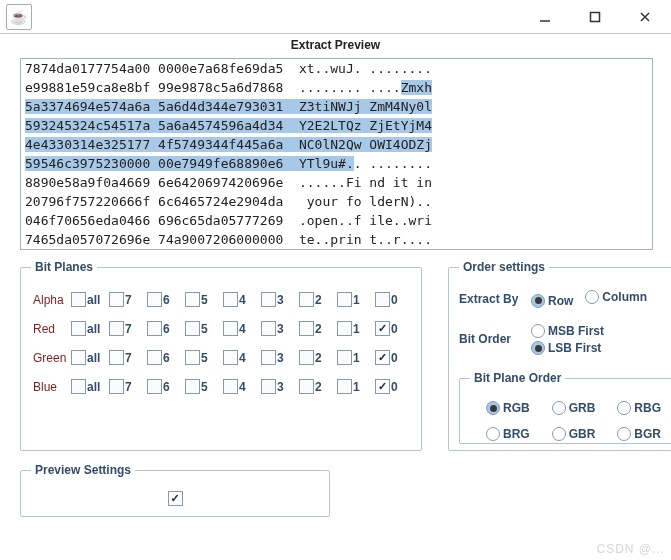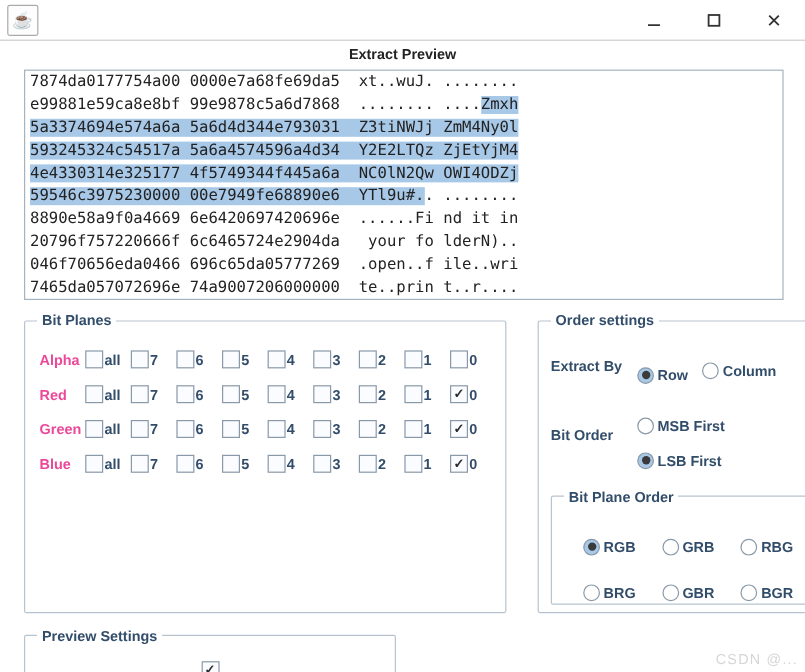--- a/index.html
+++ b/index.html
@@ -12,27 +12,27 @@
 .hdr { text-align: center; font-weight: bold; padding: 4px 0; }
 .preview { margin: 2px 18px 0 20px; border: 1px solid #a5b3c0; height: 192px; overflow: hidden; font-family: "DejaVu Sans Mono", monospace; font-size: 13px; line-height: 19px; white-space: pre; position: relative; background: #fff; }
 .sel { background: #a8c8e8; }
 .line { padding: 0 4px; }
 .settings { display: flex; gap: 26px; padding: 10px 18px 6px 20px; }
 fieldset { border: 1px solid #b7c4d0; border-radius: 2px; padding: 8px 10px 6px 10px; }
 legend { padding: 0 4px; font-weight: bold; color: #324d6a; font-size: 12px; }
 .bit-planes { flex: 0 0 398px; }
 .order-settings { flex: 1; }
 .bp-row { display: flex; align-items: center; gap: 2px; margin: 10px 0 14px 0; }
-.bp-label { width: 38px; font-weight: bold; color: #ec4899; text-align: left; padding-left: 2px; }
+.bp-label { width: 38px; font-weight: normal; color: #7f1d1d; text-align: left; padding-left: 2px; }
 .bp-cell { display: flex; align-items: center; gap: 1px; font-weight: bold; color: #324d6a; font-size: 12px; min-width: 36px; }
 .cb { width: 15px; height: 15px; border: 1px solid #8a99a8; background: #fafcff; display: inline-flex; align-items: center; justify-content: center; font-size: 11px; color: #2a2a2a; }
 .cb.checked::after { content: '✓'; }
 .os-row { margin: 8px 0 16px 0; display: flex; align-items: center; gap: 10px; }
 .os-label { font-weight: bold; color: #324d6a; min-width: 62px; }
-.radio { display: inline-flex; align-items: center; gap: 3px; font-size: 12px; font-weight: bold; color: #324d6a; margin-top: 12px; }
+.radio { display: inline-flex; align-items: center; gap: 3px; font-size: 12px; font-weight: bold; color: #324d6a; }
 .rcircle { width: 14px; height: 14px; border: 1px solid #8a99a8; border-radius: 50%; display: inline-flex; align-items: center; justify-content: center; }
 .rcircle.sel::after { content: ''; width: 7px; height: 7px; background: #3a3a3a; border-radius: 50%; }
 .bpo-field { margin-top: 4px; padding-bottom: 0; }
 .bpo-grid { display: grid; grid-template-columns: 1fr 1fr 1fr; gap: 12px 22px; padding: 8px 10px 2px 16px; text-align: center; }
 .prev-settings { margin: 6px 0 0 20px; width: 310px; }
 .prev-settings .inner { display: flex; align-items: center; justify-content: center; gap: 6px; padding: 6px 0 4px 0; font-weight: bold; color: #324d6a; }
 .watermark { position: absolute; right: 6px; bottom: 4px; color: #d6d6d6; font-size: 12px; letter-spacing: 1px; }
 </style>
 </head>
 <body>

